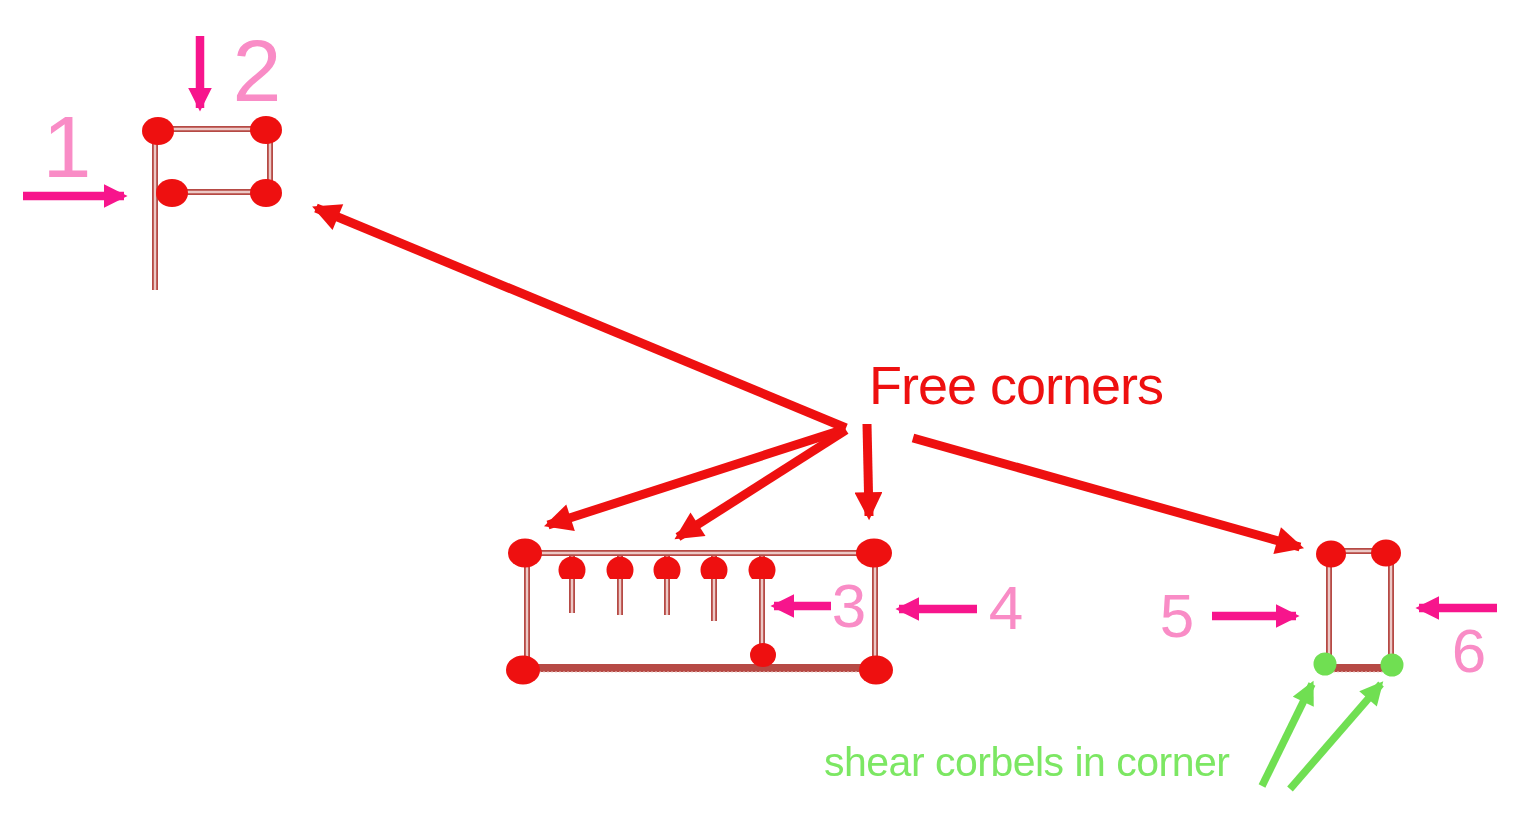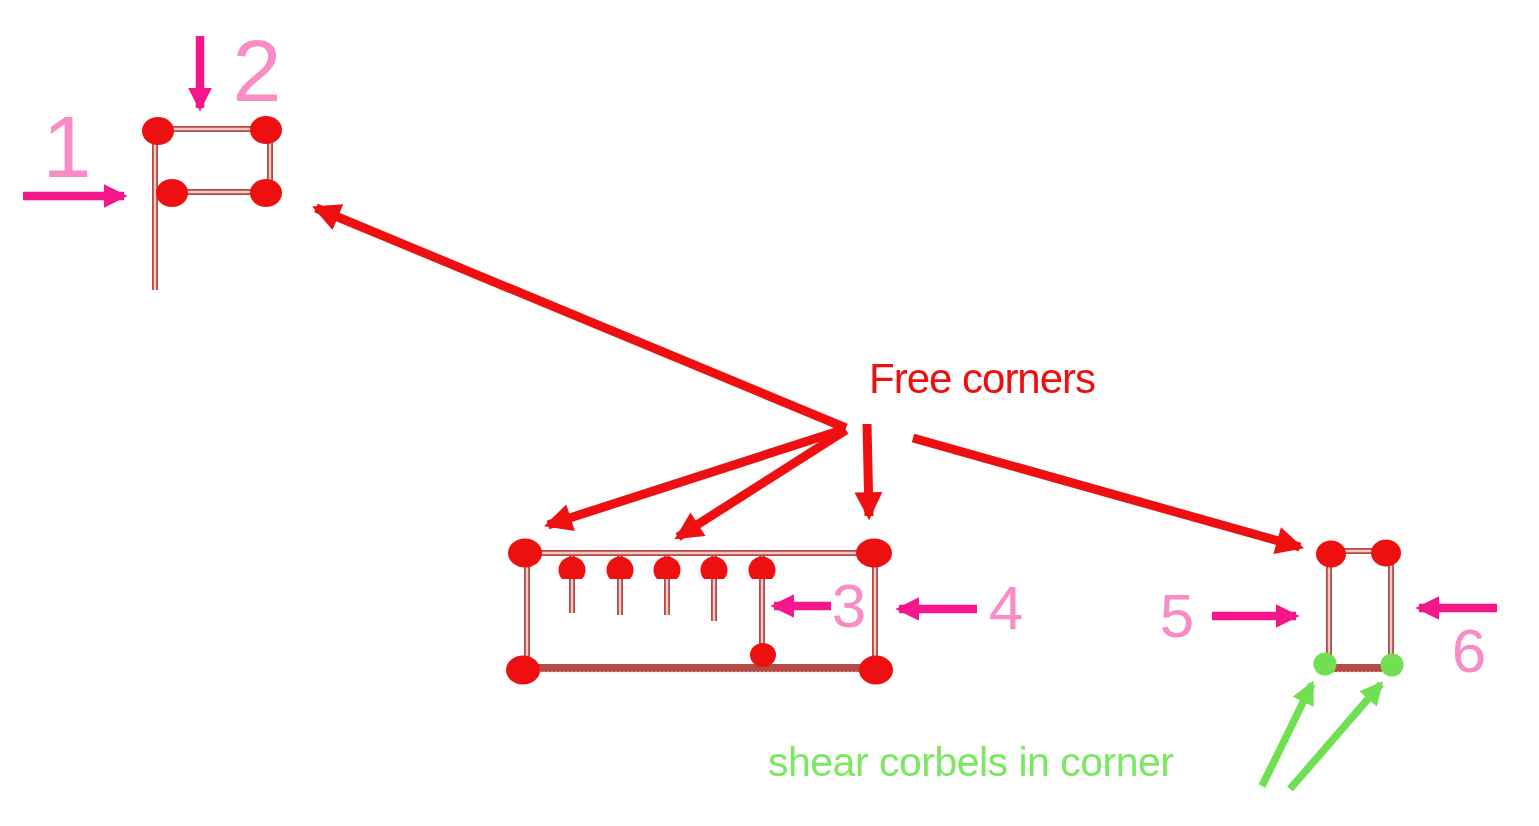--- a/index.html
+++ b/index.html
@@ -24,22 +24,22 @@
   .dome  { fill: var(--red); }
 
   .aR { stroke: var(--red);     stroke-width: 9;   fill: none; }
   .aM { stroke: var(--magenta); stroke-width: 8.5; fill: none; }
   .aG { stroke: var(--green);   stroke-width: 7.5; fill: none; }
   .mhR { fill: var(--red); }
   .mhM { fill: var(--magenta); }
   .mhG { fill: var(--green); }
 
   .label { position: absolute; line-height: 1; white-space: nowrap; }
-  .label-free  { left: 869px; top: 358px; font-size: 42px; color: var(--red); letter-spacing: -1px; }
-  .label-shear { left: 768px; top: 742px; font-size: 41px; color: var(--green_text); letter-spacing: -0.5px; }
+  .label-free  { left: 869px; top: 358px; font-size: 54px; color: var(--red); letter-spacing: -1px; }
+  .label-shear { left: 824px; top: 742px; font-size: 41px; color: var(--green_text); letter-spacing: -0.5px; }
 
   .num { position: absolute; transform: translate(-50%, -50%); color: var(--pink); line-height: 1; }
   .num-lg { font-size: 88px; }
   .num-md { font-size: 62px; }
   .n1 { left: 67px;   top: 147px; }
   .n2 { left: 257px;  top: 71px;  }
   .n3 { left: 849px;  top: 606px; }
   .n4 { left: 1006px; top: 608px; }
   .n5 { left: 1177px; top: 616px; }
   .n6 { left: 1469px; top: 651px; }

